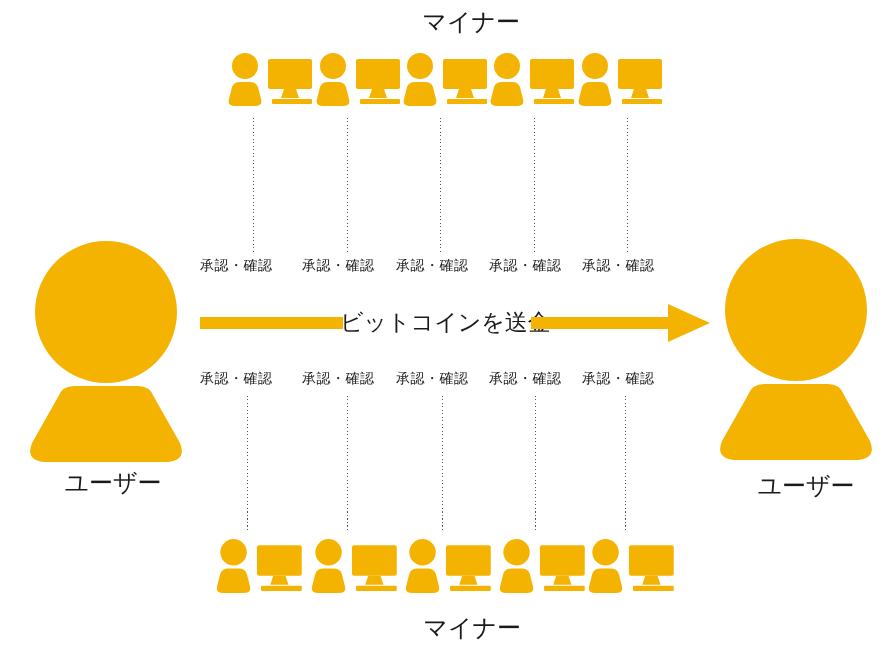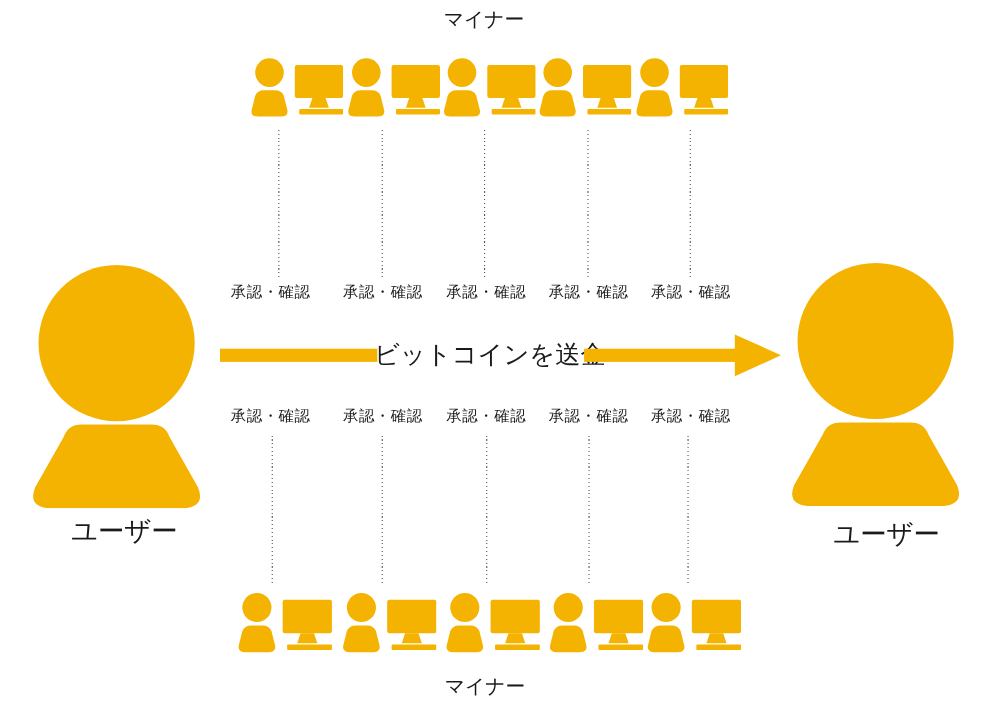--- a/index.html
+++ b/index.html
@@ -19,38 +19,38 @@
     background: var(--background);
     overflow: hidden;
   }
 
   .lbl {
     position: absolute;
     color: var(--text);
     text-align: center;
     white-space: nowrap;
   }
-  .lbl-miner { width: 160px; font-size: 18px; }
+  .lbl-miner { width: 160px; font-size: 24px; text-align: right; }
   .lbl-user  { width: 160px; font-size: 24px; }
 
   .icon-svg { position: absolute; fill: var(--accent); }
 
   .vline {
     position: absolute;
     width: 1px;
     background-image: repeating-linear-gradient(
       to bottom,
       var(--dotted-line) 0px, var(--dotted-line) 1px,
       transparent 1px, transparent 3.5px);
   }
 
   .approval {
     position: absolute;
     width: 92px;
-    text-align: center;
+    text-align: left;
     font-size: 14px;
     letter-spacing: 0.5px;
     color: var(--text);
     white-space: nowrap;
   }
 
   .arrow-bar {
     position: absolute;
     height: 12px;
     top: 317px;

